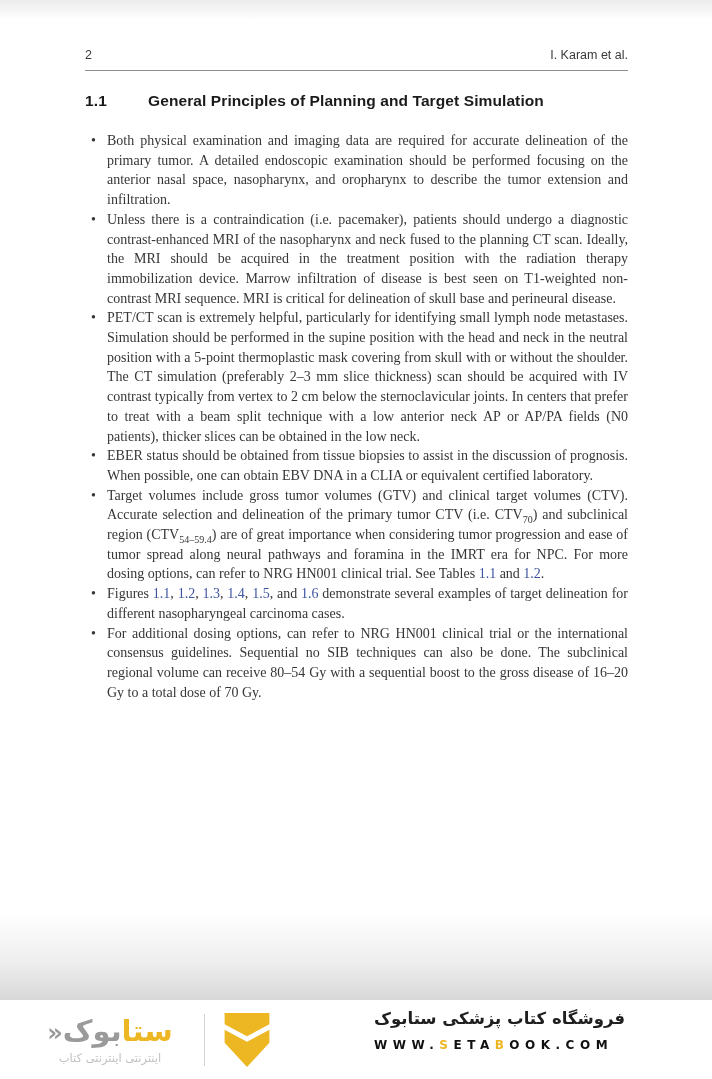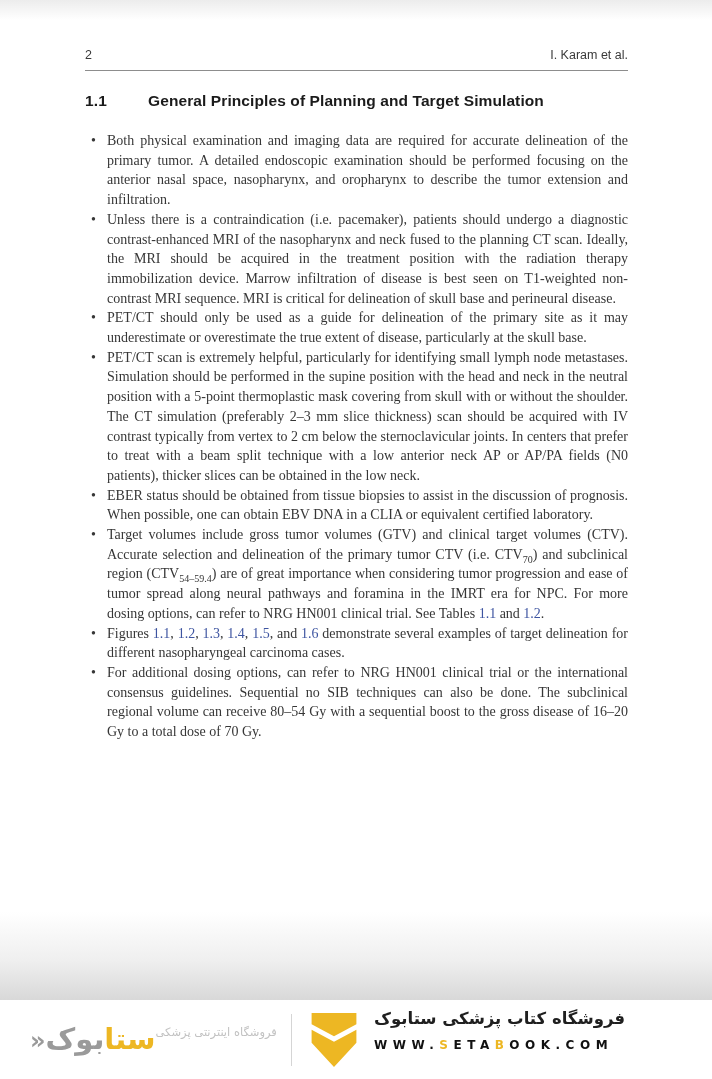--- a/index.html
+++ b/index.html
@@ -72,21 +72,21 @@
   .footer-banner{
     position:absolute;left:0;top:1000px;width:100%;height:79px;
     background:#ffffff;
   }
   .logo-block{
     position:absolute;left:30px;top:8px;height:64px;
     display:flex;align-items:center;gap:14px;
     direction:ltr;
   }
   .wordmark-box{
-    display:flex;flex-direction:row;
+    display:flex;flex-direction:column;align-items:center;
     min-width:160px;
   }
   .wordmark{
     direction:rtl;
     font-family:"DejaVu Sans", sans-serif;
     font-weight:bold;font-size:29px;line-height:32px;
     letter-spacing:0;
   }
   .wm-accent{color:var(--accent);}
   .wm-gray{color:#9a9a9a;}
@@ -135,39 +135,38 @@
 
   <div class="section-heading">
     <span class="section-number">1.1</span>
     <span>General Principles of Planning and Target Simulation</span>
   </div>
 
   <div class="body-content">
     <ul class="bullet-list">
         <li><span>Both physical examination and imaging data are required for accurate delineation of the primary tumor. A detailed endoscopic examination should be performed focusing on the anterior nasal space, nasopharynx, and oropharynx to describe the tumor extension and infiltration.</span></li>
         <li><span>Unless there is a contraindication (i.e. pacemaker), patients should undergo a diagnostic contrast-enhanced MRI of the nasopharynx and neck fused to the planning CT scan. Ideally, the MRI should be acquired in the treatment position with the radiation therapy immobilization device. Marrow infiltration of disease is best seen on T1-weighted non-contrast MRI sequence. MRI is critical for delineation of skull base and perineural disease.</span></li>
-        <li><span>PET/CT should only be used as a guide for delineation of the primary site as it may underestimate or overestimate the true extent of disease, particularly at the skull base.</span></li>
         <li><span>PET/CT scan is extremely helpful, particularly for identifying small lymph node metastases. Simulation should be performed in the supine position with the head and neck in the neutral position with a 5-point thermoplastic mask covering from skull with or without the shoulder. The CT simulation (preferably 2–3 mm slice thickness) scan should be acquired with IV contrast typically from vertex to 2 cm below the sternoclavicular joints. In centers that prefer to treat with a beam split technique with a low anterior neck AP or AP/PA fields (N0 patients), thicker slices can be obtained in the low neck.</span></li>
         <li><span>EBER status should be obtained from tissue biopsies to assist in the discussion of prognosis. When possible, one can obtain EBV DNA in a CLIA or equivalent certified laboratory.</span></li>
         <li><span>Target volumes include gross tumor volumes (GTV) and clinical target volumes (CTV). Accurate selection and delineation of the primary tumor CTV (i.e. CTV</span><sub class="seg-sub">70</sub><span>) and subclinical region (CTV</span><sub class="seg-sub">54–59.4</sub><span>) are of great importance when considering tumor progression and ease of tumor spread along neural pathways and foramina in the IMRT era for NPC. For more dosing options, can refer to NRG HN001 clinical trial. See Tables </span><span class="xref">1.1</span><span> and </span><span class="xref">1.2</span><span>.</span></li>
         <li><span>Figures </span><span class="xref">1.1</span><span>, </span><span class="xref">1.2</span><span>, </span><span class="xref">1.3</span><span>, </span><span class="xref">1.4</span><span>, </span><span class="xref">1.5</span><span>, and </span><span class="xref">1.6</span><span> demonstrate several examples of target delineation for different nasopharyngeal carcinoma cases.</span></li>
         <li><span>For additional dosing options, can refer to NRG HN001 clinical trial or the international consensus guidelines. Sequential no SIB techniques can also be done. The subclinical regional volume can receive 80–54 Gy with a sequential boost to the gross disease of 16–20 Gy to a total dose of 70 Gy.</span></li>
       </ul>
   </div>
 
   <div class="bottom-fade"></div>
 
   <div class="footer-banner">
 
     <div class="logo-block">
       <div class="wordmark-box">
         <div class="wordmark">
           <span class="wm-accent">ستا</span><span class="wm-gray">بوک</span><span class="wm-guillemet">«</span>
         </div>
-        <div class="logo-tagline">فروشگاه اینترنتی پزشکی</div>
+        <div class="logo-tagline">اینترنتی اینترنتی کتاب</div>
       </div>
       <div class="logo-divider"></div>
       <div class="chevron-wrap">
         <svg width="56" height="58" viewBox="0 0 60 62" xmlns="http://www.w3.org/2000/svg" aria-hidden="true">
           <polygon points="6,2 54,2 54,14 30,27 6,14" fill="#EDB723"></polygon>
           <polygon points="6,20 30,33 54,20 54,34 30,60 6,34" fill="#EDB723"></polygon>
         </svg>
       </div>
     </div>
 

